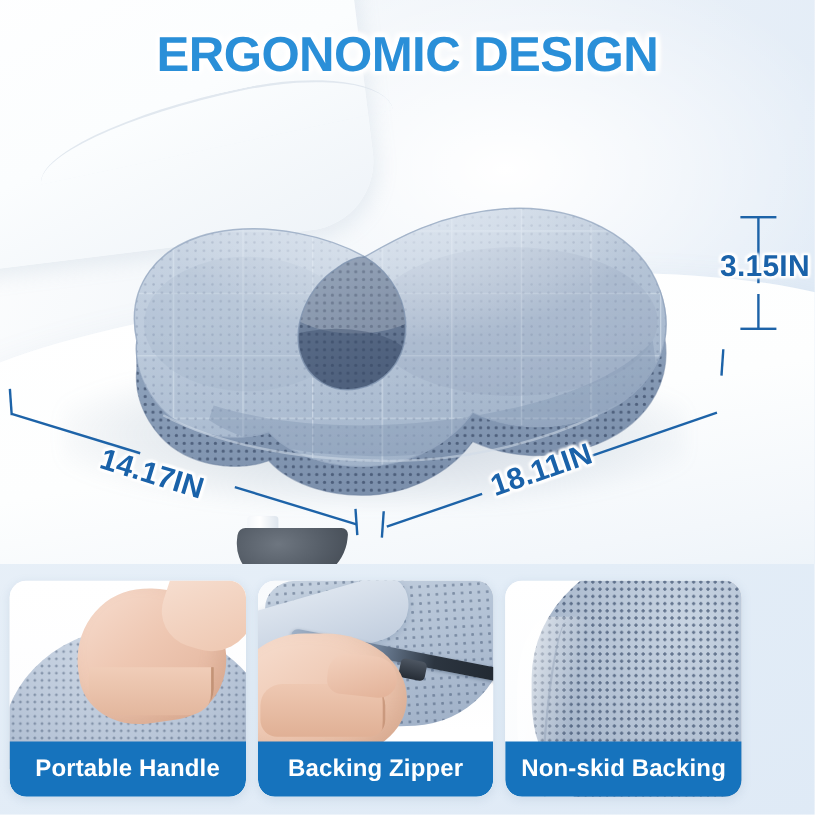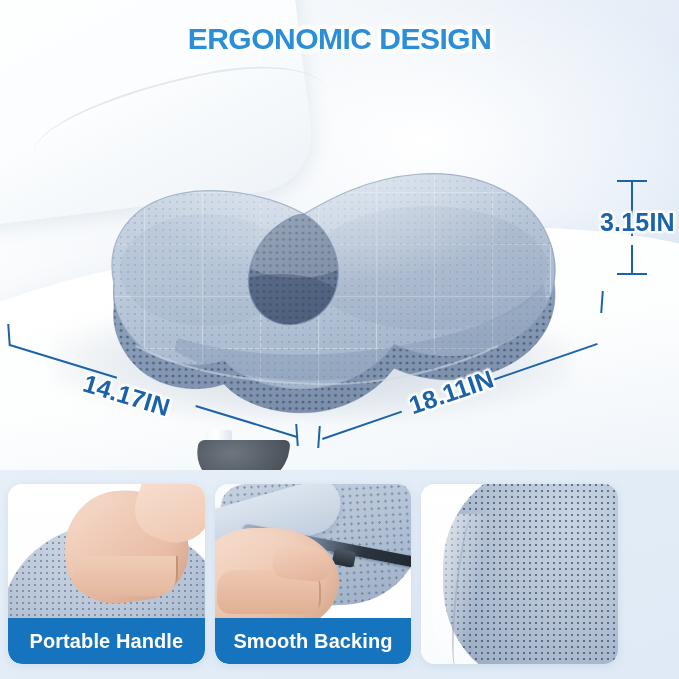--- a/index.html
+++ b/index.html
@@ -287,21 +287,21 @@
     left: 10px; top: 30px; width: 70px; height: 150px;
     background: linear-gradient(100deg, rgba(255,255,255,.85) 0%, rgba(255,255,255,0) 62%);
     border-radius: 40% 10% 10% 40%;
   }
 
   
   .title {
     position: absolute;
     left: 0; top: 22px; width: 679px;
     text-align: center;
-    font-size: 30px;
+    font-size: 41px;
     font-weight: 700;
     color: #2a8fd8;
     letter-spacing: -0.5px;
     text-shadow:
       3px 0 3px #fff, -3px 0 3px #fff, 0 3px 3px #fff, 0 -3px 3px #fff,
       3px 3px 4px #fff, -3px -3px 4px #fff, 3px -3px 4px #fff, -3px 3px 4px #fff,
       0 0 9px #fff;
   }
 </style>
 </head>
@@ -516,28 +516,29 @@
         <div class="p2-fabric">
           <div class="p2-mesh"></div>
         </div>
         <div class="p2-flap"></div>
         <div class="p2-zipline"></div>
         <div class="p2-slider"></div>
         <div class="p2-hand"></div>
         <div class="p2-knuckles"></div>
         <div class="p2-thumb"></div>
       </div>
-      <div class="caption">Smooth Backing</div>
+      <div class="caption">Backing Zipper</div>
     </div>
 
     <div class="panel">
       <div class="panel-img">
         <div class="p3-bg"></div>
         <div class="p3-cushion">
           <div class="p3-mesh"></div>
         </div>
         <div class="p3-seam"></div>
         <div class="p3-edge"></div>
       </div>
+      <div class="caption">Non-skid Backing</div>
     </div>
   </div>
 
 </div>
 
 </body></html>

